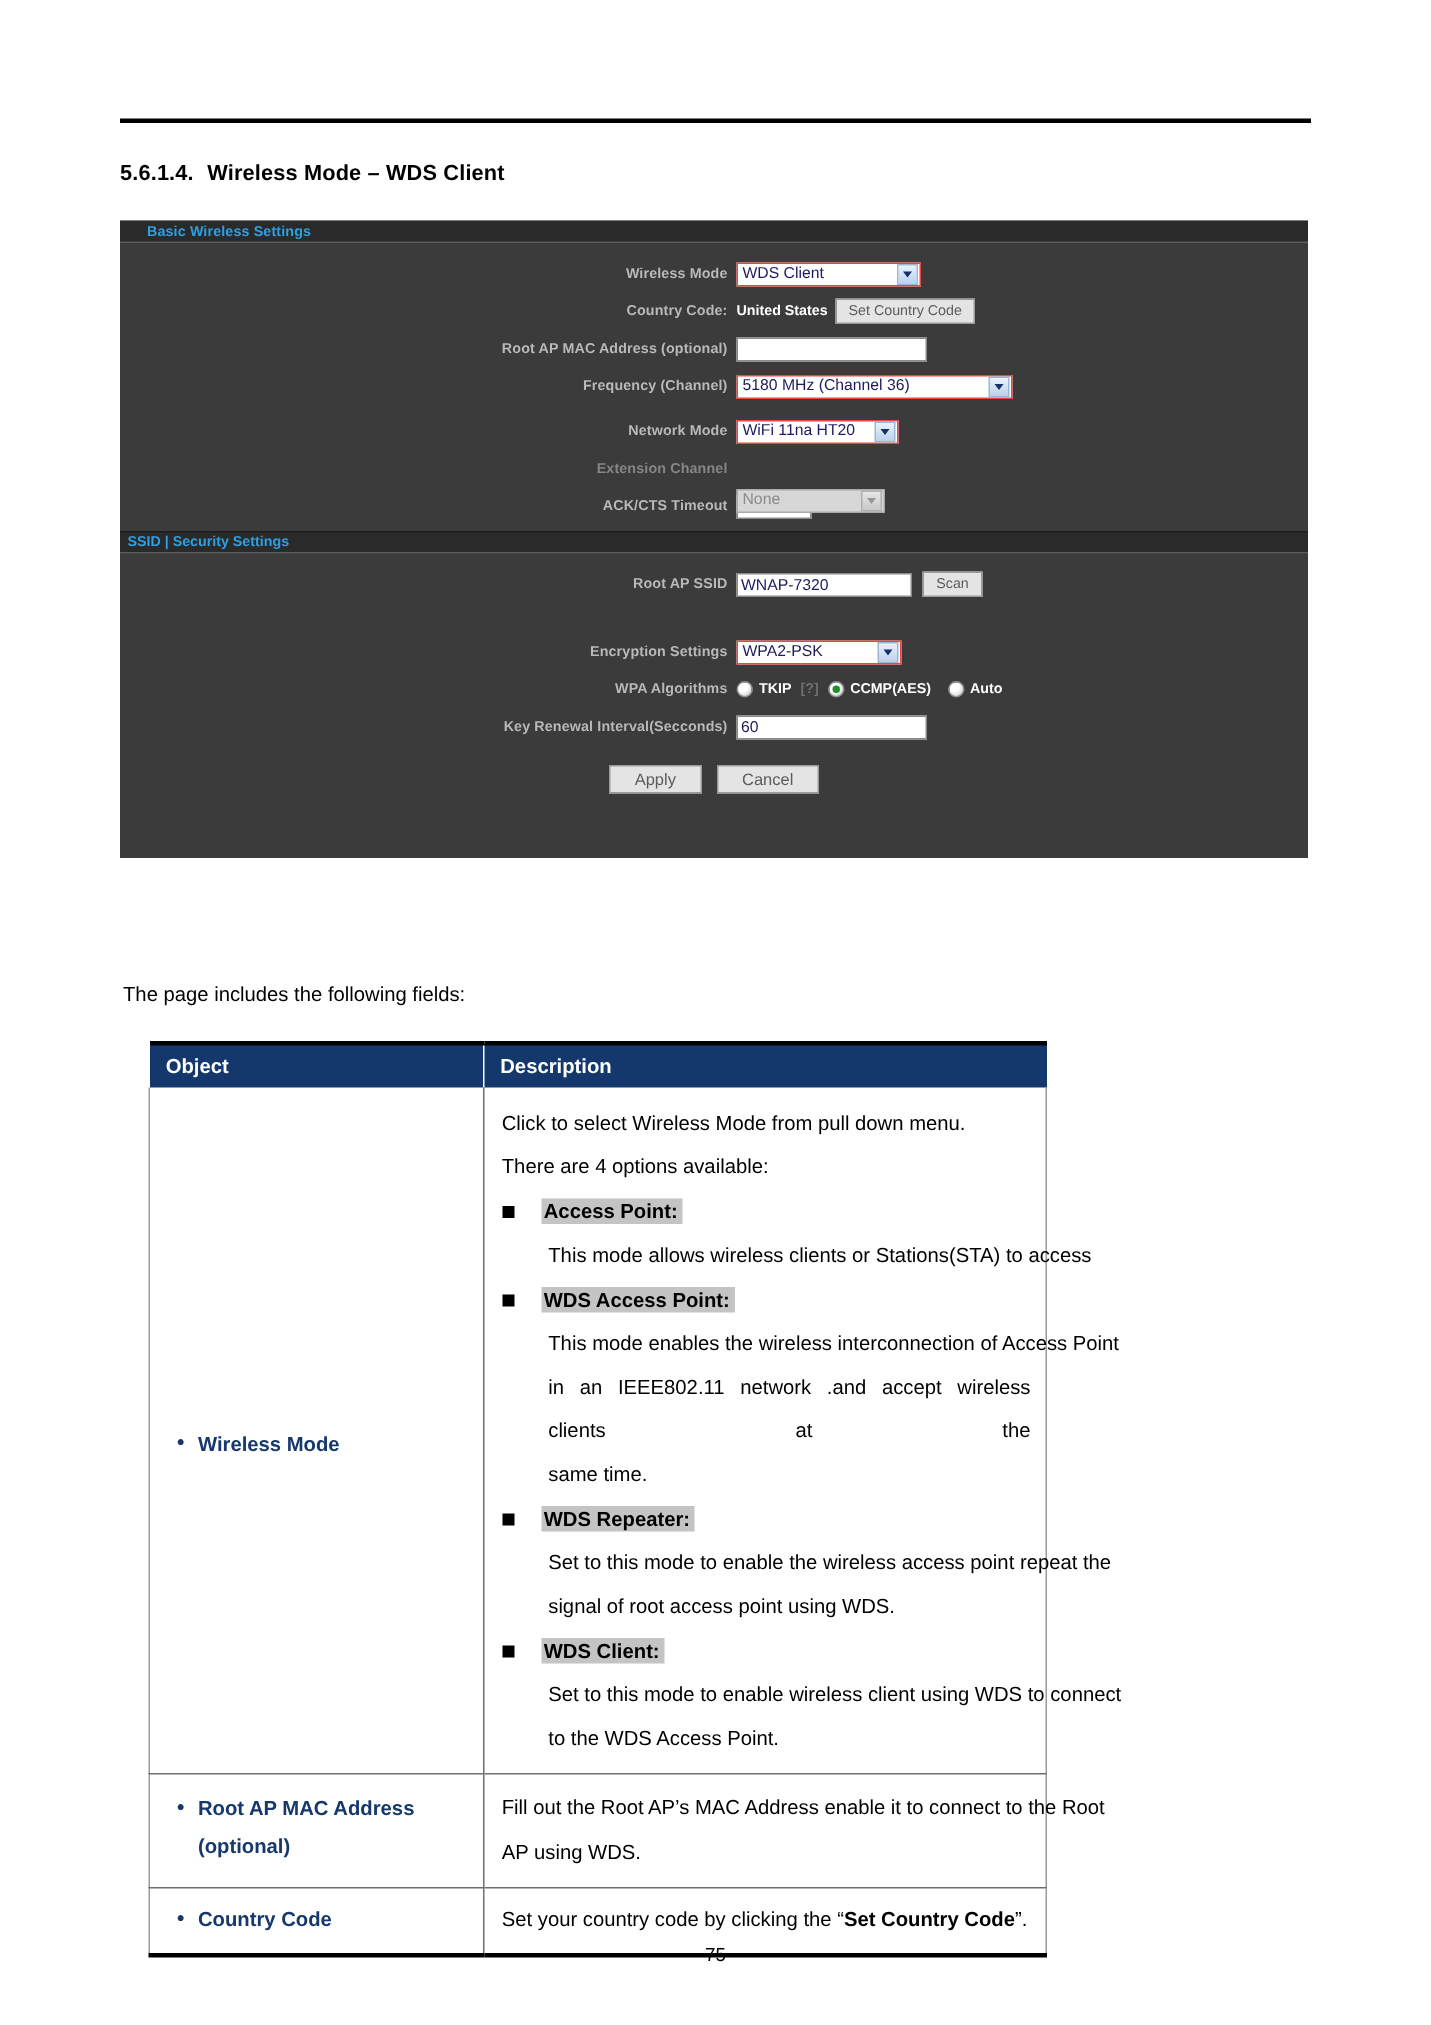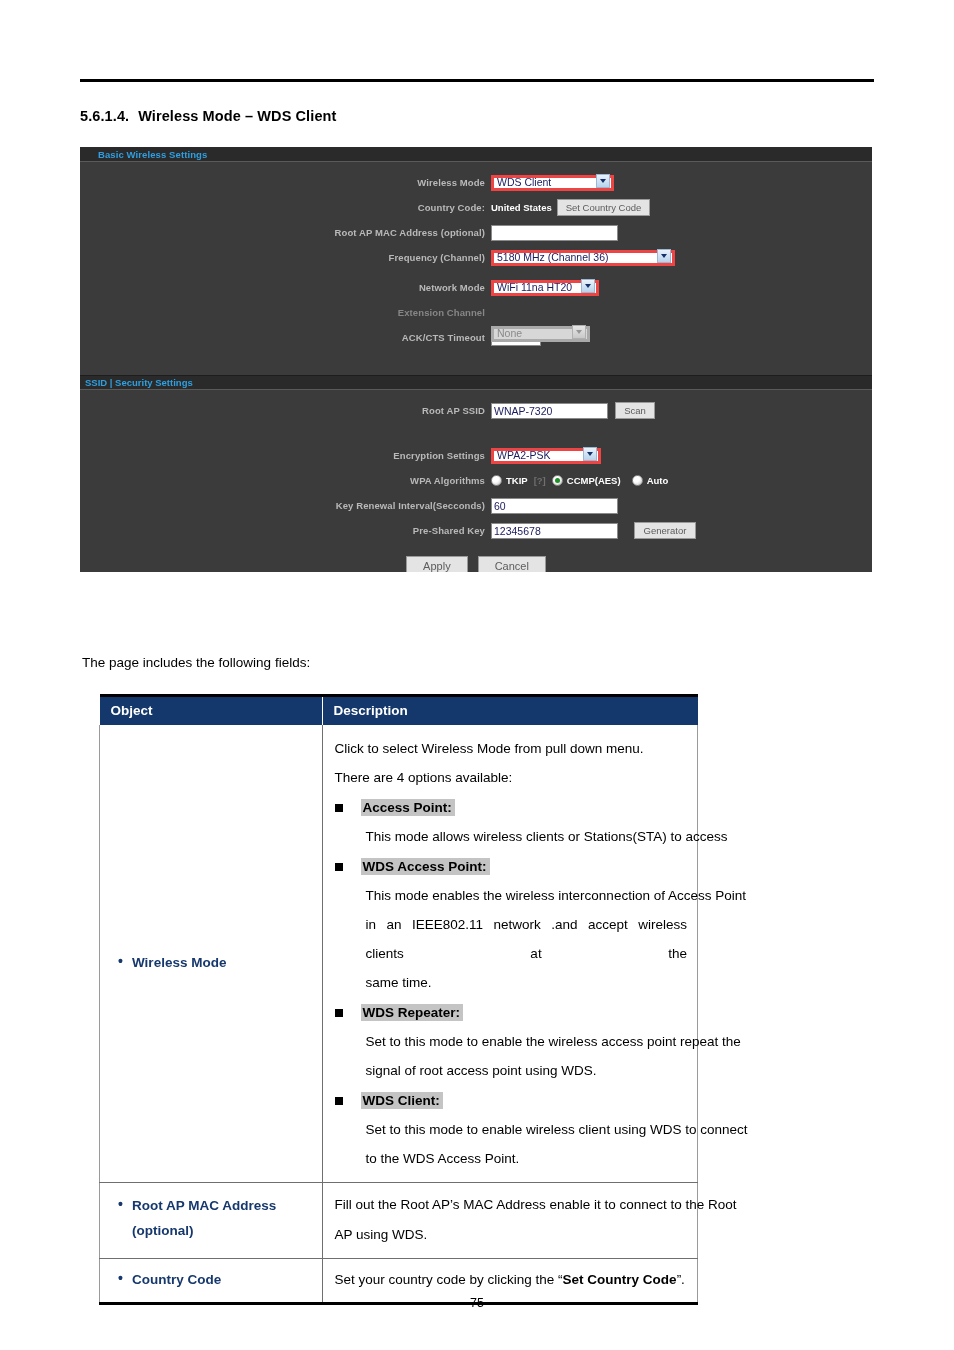--- a/index.html
+++ b/index.html
@@ -90,24 +90,24 @@
     box-sizing: border-box;
     white-space: nowrap;
     letter-spacing: 0.1px;
   }
   .flabel.dim { color: #868686; }
   .fctl { display: flex; align-items: center; }
 
   
   .sel {
     background: #ffffff;
-    border: 3px solid #ef4444;
+    border: 1px solid #ef4444;
     height: 16px;
     display: flex;
-    align-items: flex-end;
+    align-items: flex-start;
     box-sizing: border-box;
     font-size: 10.5px;
     color: #1b1b5e;
     padding-left: 3px;
     position: relative;
   }
   .sel .sel-txt { white-space: nowrap; flex: 1; }
   .sel .arrow {
     width: 14px;
     height: 14px;
@@ -457,21 +457,21 @@
 
       <div class="frow">
         <div class="flabel">ACK/CTS Timeout</div>
         <div class="fctl">
           <div class="tinput" style="width:50px;">41</div>
         </div>
       </div>
 
     </div>
 
-    <div class="subbar" style="margin-top:25px;">
+    <div class="subbar" style="margin-top:4px;">
       <span class="subbar-title">SSID | Security Settings</span>
     </div>
 
     <div class="form-rows">
 
       <div class="frow" style="margin-top:8px;">
         <div class="flabel">Root AP SSID</div>
         <div class="fctl">
           <div class="tinput" style="width:117px;">WNAP-7320</div>
           <div class="btn" style="margin-left:7px; width:40px; padding:0;">Scan</div>
@@ -507,27 +507,20 @@
         </div>
       </div>
 
       <div class="frow">
         <div class="flabel">Key Renewal Interval(Secconds)</div>
         <div class="fctl">
           <div class="tinput" style="width:127px;">60</div>
         </div>
       </div>
 
-      <div class="frow">
-        <div class="flabel">Pre-Shared Key</div>
-        <div class="fctl">
-          <div class="tinput" style="width:127px;">12345678</div>
-          <div class="btn" style="margin-left:16px; width:62px; padding:0;">Generator</div>
-        </div>
-      </div>
 
       <div class="action-row">
         <div class="btn">Apply</div>
         <div class="btn">Cancel</div>
       </div>
 
     </div>
   </div>
 
 

